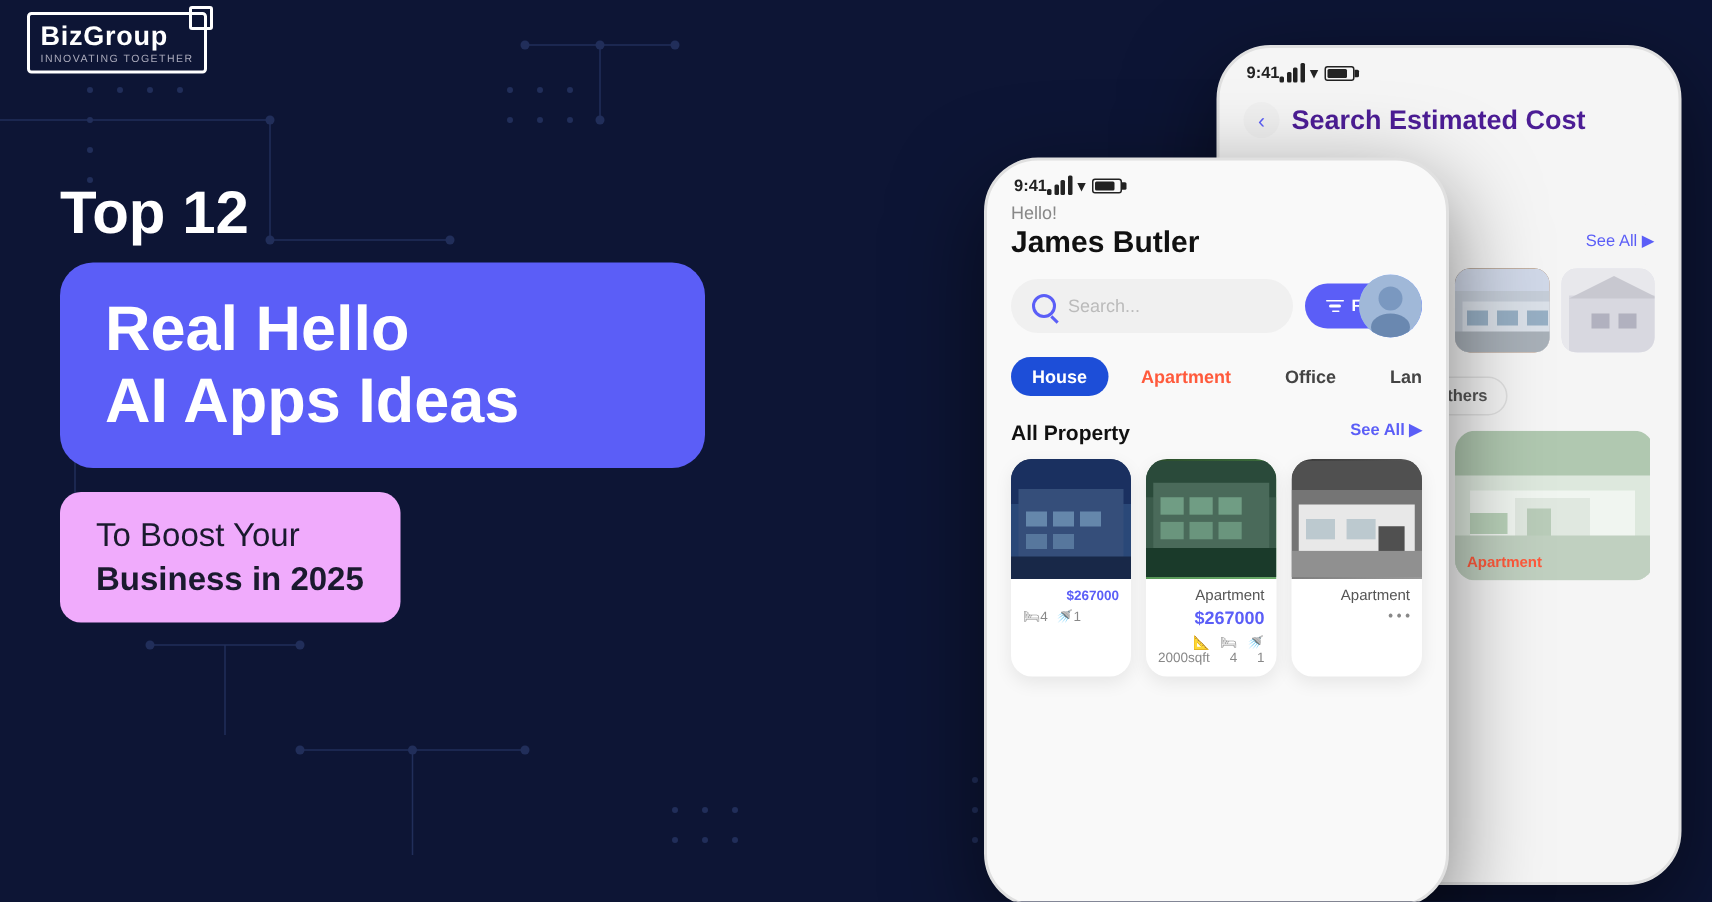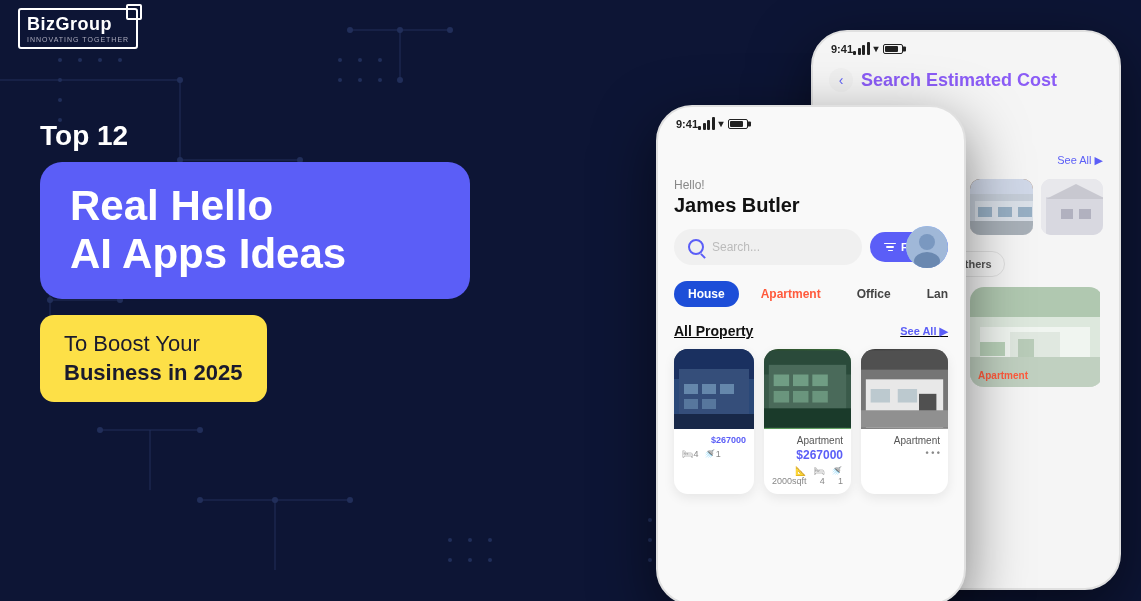--- a/index.html
+++ b/index.html
@@ -51,38 +51,38 @@
 
     
     .left-content {
       position: absolute;
       top: 120px;
       left: 40px;
       width: 430px;
     }
     .top-number {
       color: white;
-      font-size: 28px;
+      font-size: 40px;
       font-weight: 700;
       margin-bottom: 10px;
     }
     .main-heading-box {
       background: #5b5ef7;
       border-radius: 22px;
       padding: 20px 30px;
       margin-bottom: 16px;
     }
     .main-heading {
       color: white;
       font-size: 42px;
       font-weight: 900;
       line-height: 1.15;
     }
     .sub-heading-box {
-      background: #fde047;
+      background: #f0abfc;
       border-radius: 14px;
       padding: 14px 24px;
       display: inline-block;
     }
     .sub-heading {
       color: #1a1a2e;
       font-size: 22px;
       font-weight: 400;
       line-height: 1.35;
     }
@@ -174,21 +174,20 @@
     }
 
     
     .phone-content {
       padding: 0 16px;
     }
     .greeting {
       font-size: 12px;
       color: #888;
       margin-bottom: 2px;
-      margin-top: 43px;
     }
     .user-name {
       font-size: 20px;
       font-weight: 900;
       color: #111;
       margin-bottom: 12px;
     }
     .avatar {
       position: absolute;
       top: 48px;
@@ -290,23 +289,22 @@
     }
     .type-tab.dark {
       background: transparent;
       color: #444;
     }
 
     
     .section-header {
       display: flex;
       justify-content: space-between;
-      align-items: center;
+      align-items: flex-start;
       margin-bottom: 10px;
-      text-decoration: underline;
     }
     .section-title {
       font-size: 14px;
       font-weight: 800;
       color: #111;
     }
     .see-all {
       font-size: 11px;
       color: #5b5ef7;
       font-weight: 600;
@@ -366,21 +364,21 @@
       background: #f0f0f0;
       display: flex;
       align-items: center;
       justify-content: center;
       font-size: 14px;
       color: #5b5ef7;
     }
     .search-ec-title {
       font-size: 18px;
       font-weight: 800;
-      color: #8b5cf6;
+      color: #4c1d95;
     }
 
     .search-ec-input {
       margin: 0 16px 14px;
       background: #f5f5f5;
       border-radius: 12px;
       padding: 10px 14px;
       font-size: 12px;
       color: #bbb;
     }

